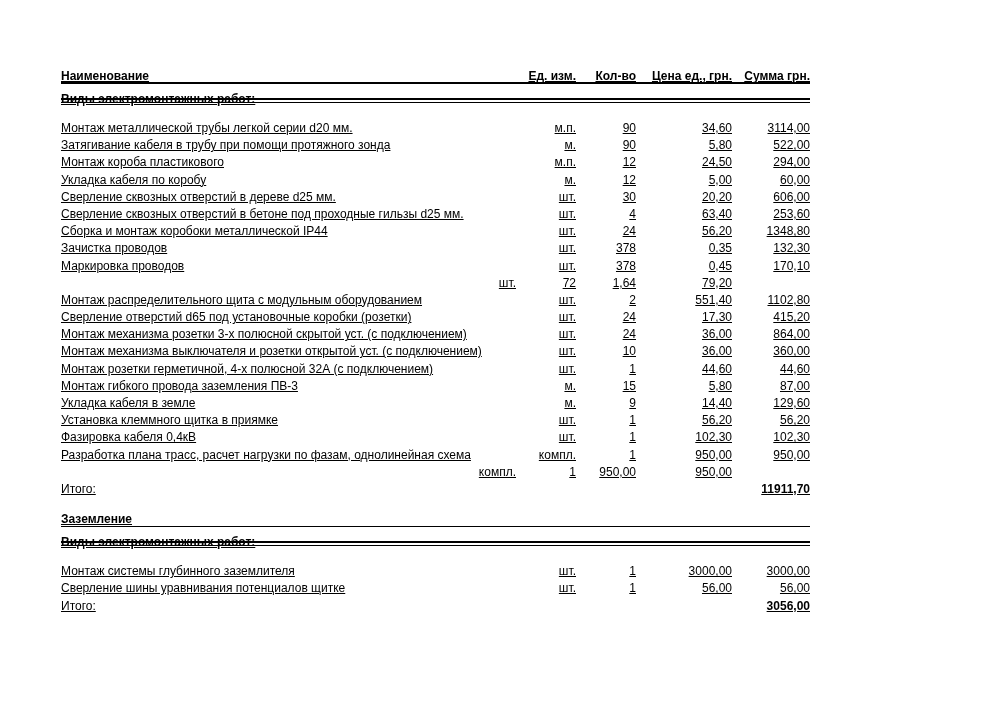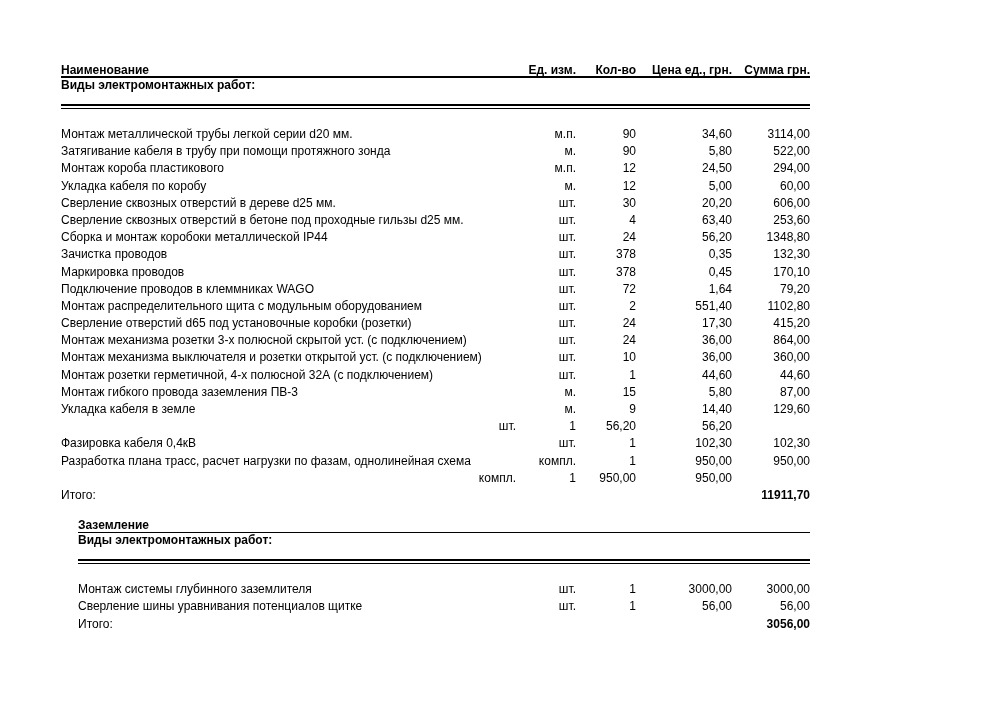--- a/index.html
+++ b/index.html
@@ -2,28 +2,28 @@
 <html><head>
 <meta charset="utf-8">
 <style>
   * { margin:0; padding:0; box-sizing:border-box; }
   html,body { background:#fff; }
   .page {
     position:relative; width:1000px; height:707px; background:#ffffff;
     font-family:"Liberation Sans", sans-serif; font-size:12px; color:#000;
     overflow:hidden;
   }
-  .doc { position:absolute; left:61px; top:64px; width:749px; }
+  .doc { position:absolute; left:61px; top:70px; width:749px;text-decoration:underline; }
   .grid { display:grid; grid-template-columns:1fr 60px 60px 96px 78px; }
   .grid > .c { white-space:nowrap; }
   .grid > .c.num { text-align:right; }
   .head-row { font-weight:bold; height:14px; line-height:13px; border-bottom:2px solid #000; }
-  .subhead-row { font-weight:bold; height:28px; line-height:15px; padding-top:0; border-bottom:2px solid #000; }
+  .subhead-row { font-weight:bold; height:16px; line-height:15px; padding-top:8px; border-bottom:2px solid #000; }
   .thin-rule { height:1px; background:#000; margin-top:2px; }
-  .sec-gap { margin-top:15px;margin-left:17px; }
+  .sec-gap { margin-top:15px; }
   .sec-title-row { font-weight:bold; height:14px; line-height:13px; border-bottom:1px solid #000; }
   .rows { margin-top:17px; }
   .row { height:17.2px; line-height:17.2px; }
   .total-value { font-weight:bold; }
 </style>
 </head>
 <body>
 
 <div class="page">
   <div class="doc">
@@ -105,21 +105,20 @@
 
   <div class="grid row">
     <div class="c">Маркировка проводов</div>
     <div class="c num">шт.</div>
     <div class="c num">378</div>
     <div class="c num">0,45</div>
     <div class="c num">170,10</div>
   </div>
 
   <div class="grid row">
-    <div class="c">Подключение проводов в клеммниках WAGO</div>
     <div class="c num">шт.</div>
     <div class="c num">72</div>
     <div class="c num">1,64</div>
     <div class="c num">79,20</div>
   </div>
 
   <div class="grid row">
     <div class="c">Монтаж распределительного щита с модульным оборудованием</div>
     <div class="c num">шт.</div>
     <div class="c num">2</div>
@@ -170,20 +169,21 @@
 
   <div class="grid row">
     <div class="c">Укладка кабеля в земле</div>
     <div class="c num">м.</div>
     <div class="c num">9</div>
     <div class="c num">14,40</div>
     <div class="c num">129,60</div>
   </div>
 
   <div class="grid row">
+    <div class="c">Установка клеммного щитка в приямке</div>
     <div class="c num">шт.</div>
     <div class="c num">1</div>
     <div class="c num">56,20</div>
     <div class="c num">56,20</div>
   </div>
 
   <div class="grid row">
     <div class="c">Фазировка кабеля 0,4кВ</div>
     <div class="c num">шт.</div>
     <div class="c num">1</div>

